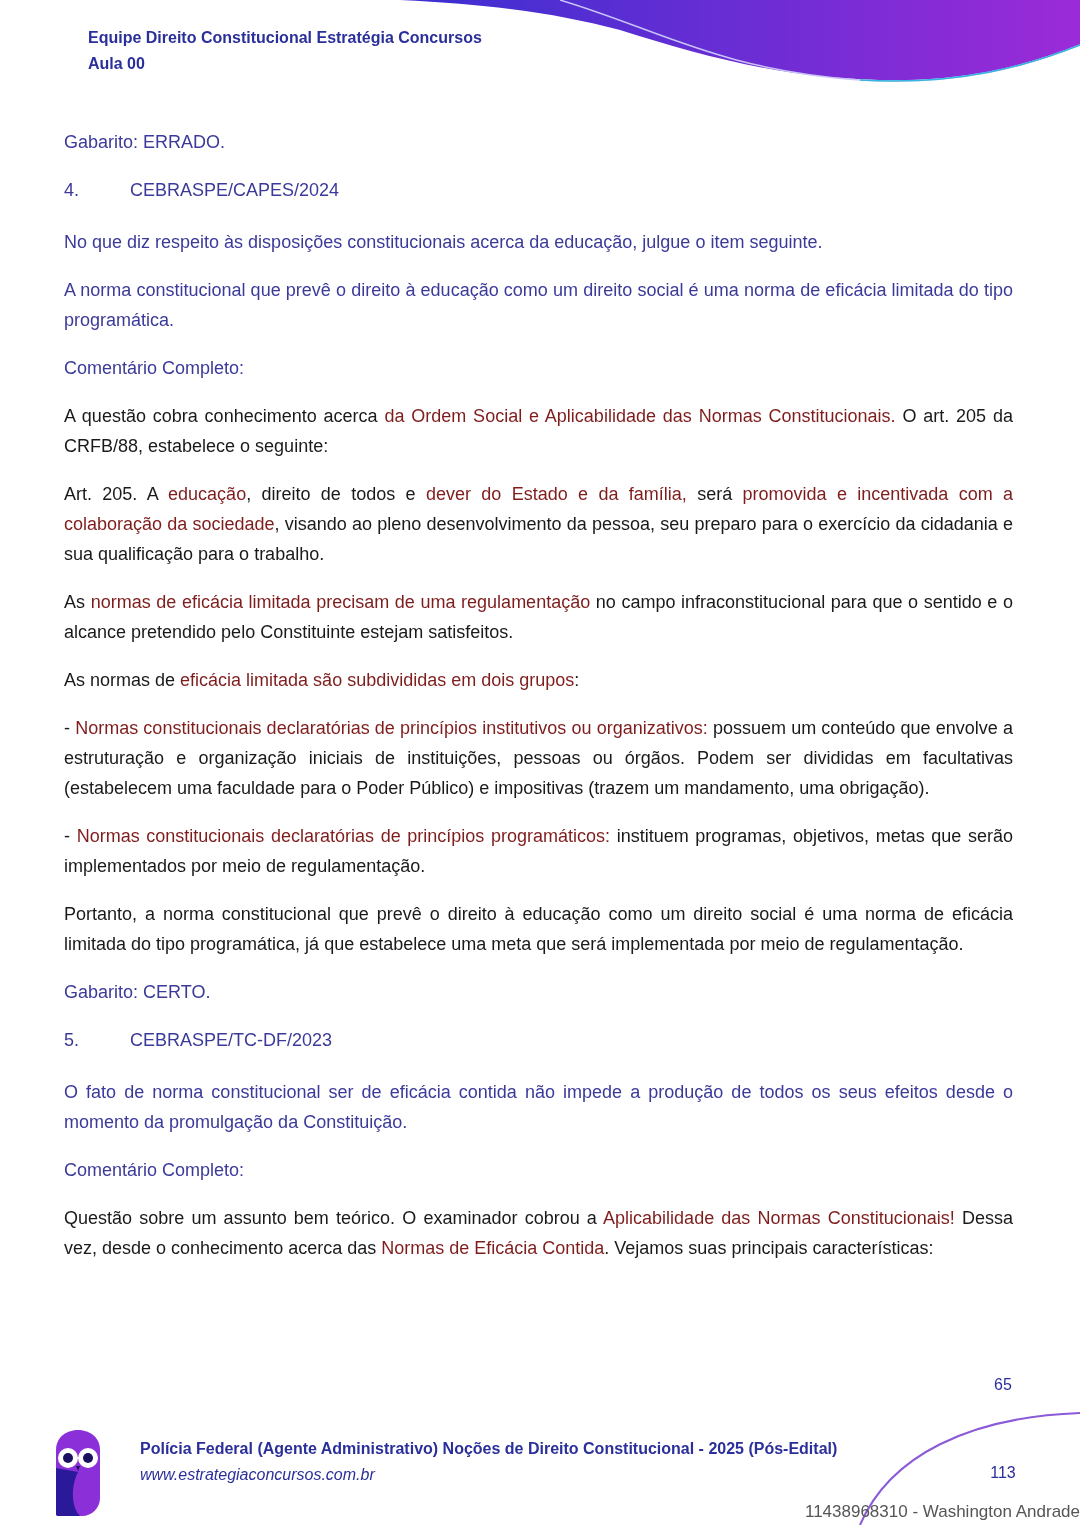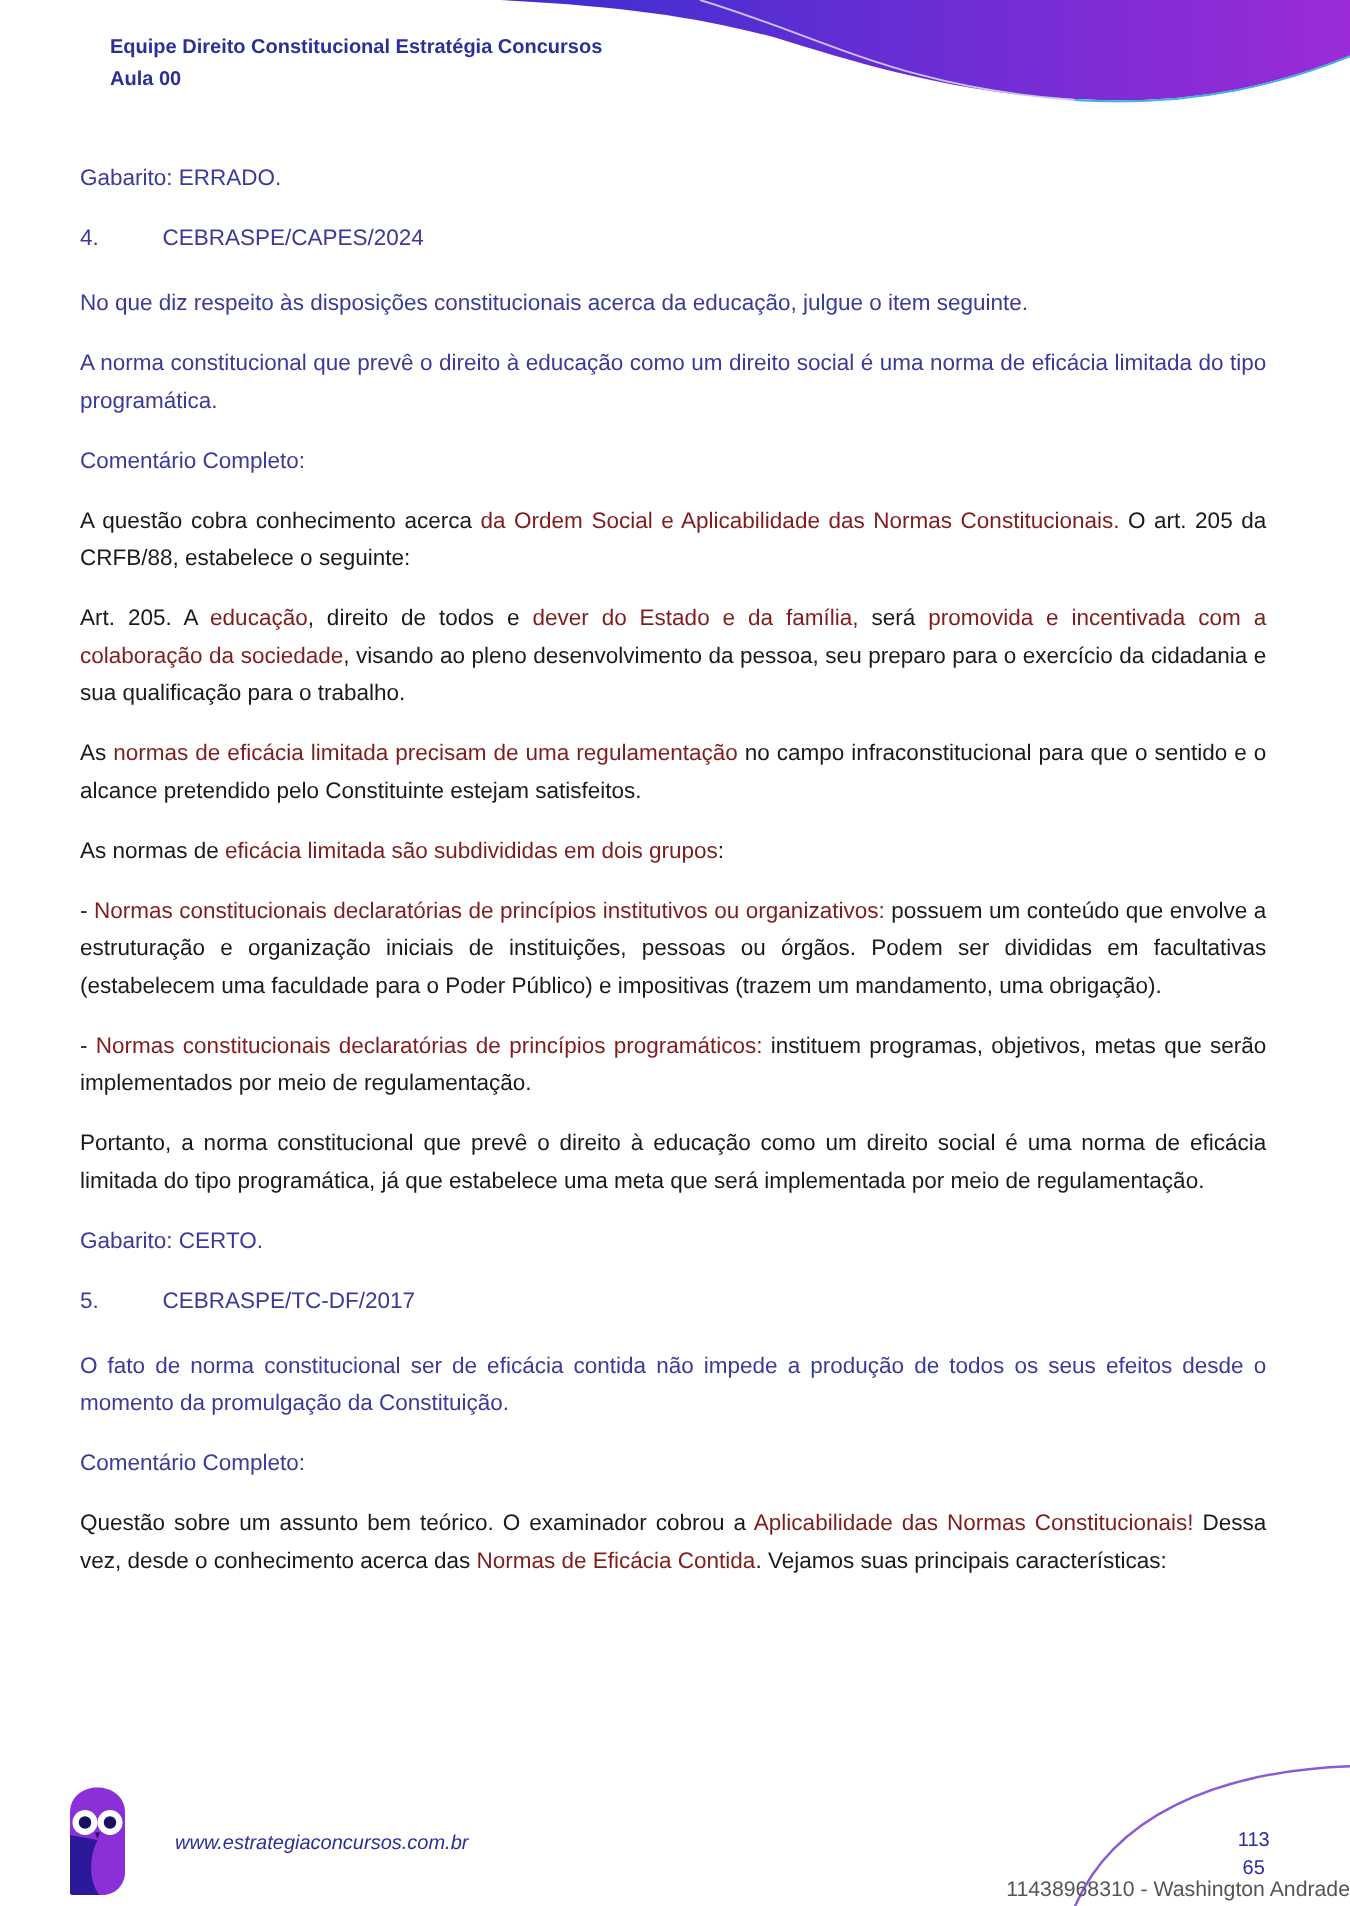--- a/index.html
+++ b/index.html
@@ -20,21 +20,21 @@
   .blue { color: #3b3a9a; }
   .qhead { display: flex; color: #3b3a9a; margin: 0 0 22px 0; }
   .qhead .num { width: 66px; }
   .quote { margin: 0 0 18px 257px; text-align: justify; }
 
   
   .footer-curve { position: absolute; left: 850px; top: 1405px; width: 230px; height: 120px; }
   .owl { position: absolute; left: 52px; top: 1428px; width: 52px; height: 90px; }
   .footer-course { position: absolute; left: 140px; top: 1440px; font-size: 16px; font-weight: bold; color: #2b2f9a; }
   .footer-site { position: absolute; left: 140px; top: 1466px; font-size: 16px; font-weight: normal; font-style: italic; color: #2b2f9a; }
-  .footer-page { position: absolute; left: 985px; top: 1486px; font-size: 16px; color: #2b2f9a; width: 36px; text-align: center; }
+  .footer-page { position: absolute; left: 985px; top: 1376px; font-size: 16px; color: #2b2f9a; width: 36px; text-align: center; }
   .footer-total { position: absolute; left: 985px; top: 1464px; font-size: 16px; color: #2b2f9a; width: 36px; text-align: center; }
   .footer-owner { position: absolute; left: 0; width: 1080px; top: 1502px; text-align: right; font-size: 17px; color: #555555; }
 </style>
 </head>
 <body>
 
 <div class="page">
 
   <svg class="header-wave" viewBox="0 0 1080 100" preserveAspectRatio="none">
     <defs>
@@ -73,38 +73,39 @@
     <p><span>- </span><span class="hl">Normas constitucionais declaratórias de princípios institutivos ou organizativos:</span><span> possuem um conteúdo que envolve a estruturação e organização iniciais de instituições, pessoas ou órgãos. Podem ser divididas em facultativas (estabelecem uma faculdade para o Poder Público) e impositivas (trazem um mandamento, uma obrigação).</span></p>
 
     <p><span>- </span><span class="hl">Normas constitucionais declaratórias de princípios programáticos:</span><span> instituem programas, objetivos, metas que serão implementados por meio de regulamentação.</span></p>
 
     <p>Portanto, a norma constitucional que prevê o direito à educação como um direito social é uma norma de eficácia limitada do tipo programática, já que estabelece uma meta que será implementada por meio de regulamentação.</p>
 
     <p class="blue">Gabarito: CERTO.</p>
 
     <div class="qhead">
       <span class="num">5.</span>
-      <span>CEBRASPE/TC-DF/2017</span>
+      <span>CEBRASPE/TC-DF/2023</span>
     </div>
 
     <p class="blue">O fato de norma constitucional ser de eficácia contida não impede a produção de todos os seus efeitos desde o momento da promulgação da Constituição.</p>
     <p class="blue">Comentário Completo:</p>
 
     <p><span>Questão sobre um assunto bem teórico. O examinador cobrou a </span><span class="hl">Aplicabilidade das Normas Constitucionais!</span><span> Dessa vez, desde o conhecimento acerca das </span><span class="hl">Normas de Eficácia Contida</span><span>. Vejamos suas principais características:</span></p>
   </div>
 
   <svg class="owl" viewBox="0 0 52 90">
     <path d="M4,22 C4,8 16,2 26,2 C36,2 48,8 48,22 L48,70 C48,80 40,88 30,88 L6,88 C5,88 4,87 4,86 Z" fill="#8b2fd8"></path>
     <path d="M4,40 L4,86 C4,87 5,88 6,88 L28,88 C20,80 18,60 26,44 Z" fill="#2a1a9a"></path>
     <circle cx="16" cy="30" r="10" fill="#ffffff"></circle>
     <circle cx="36" cy="30" r="10" fill="#ffffff"></circle>
     <circle cx="16" cy="30" r="5" fill="#1a1060"></circle>
     <circle cx="36" cy="30" r="5" fill="#1a1060"></circle>
     <path d="M24,38 L28,38 L26,43 Z" fill="#1a1060"></path>
   </svg>
+  <div class="footer-course">Polícia Federal (Agente Administrativo) Noções de Direito Constitucional - 2025 (Pós-Edital)</div>
   <div class="footer-site">www.estrategiaconcursos.com.br</div>
   <svg class="footer-curve" viewBox="0 0 230 120">
     <path d="M10,120 C40,50 120,12 230,8" fill="none" stroke="#8a5ad8" stroke-width="2"></path>
   </svg>
   <div class="footer-page">65</div>
   <div class="footer-total">113</div>
   <div class="footer-owner">11438968310 - Washington Andrade</div>
 </div>
 
 </body></html>

